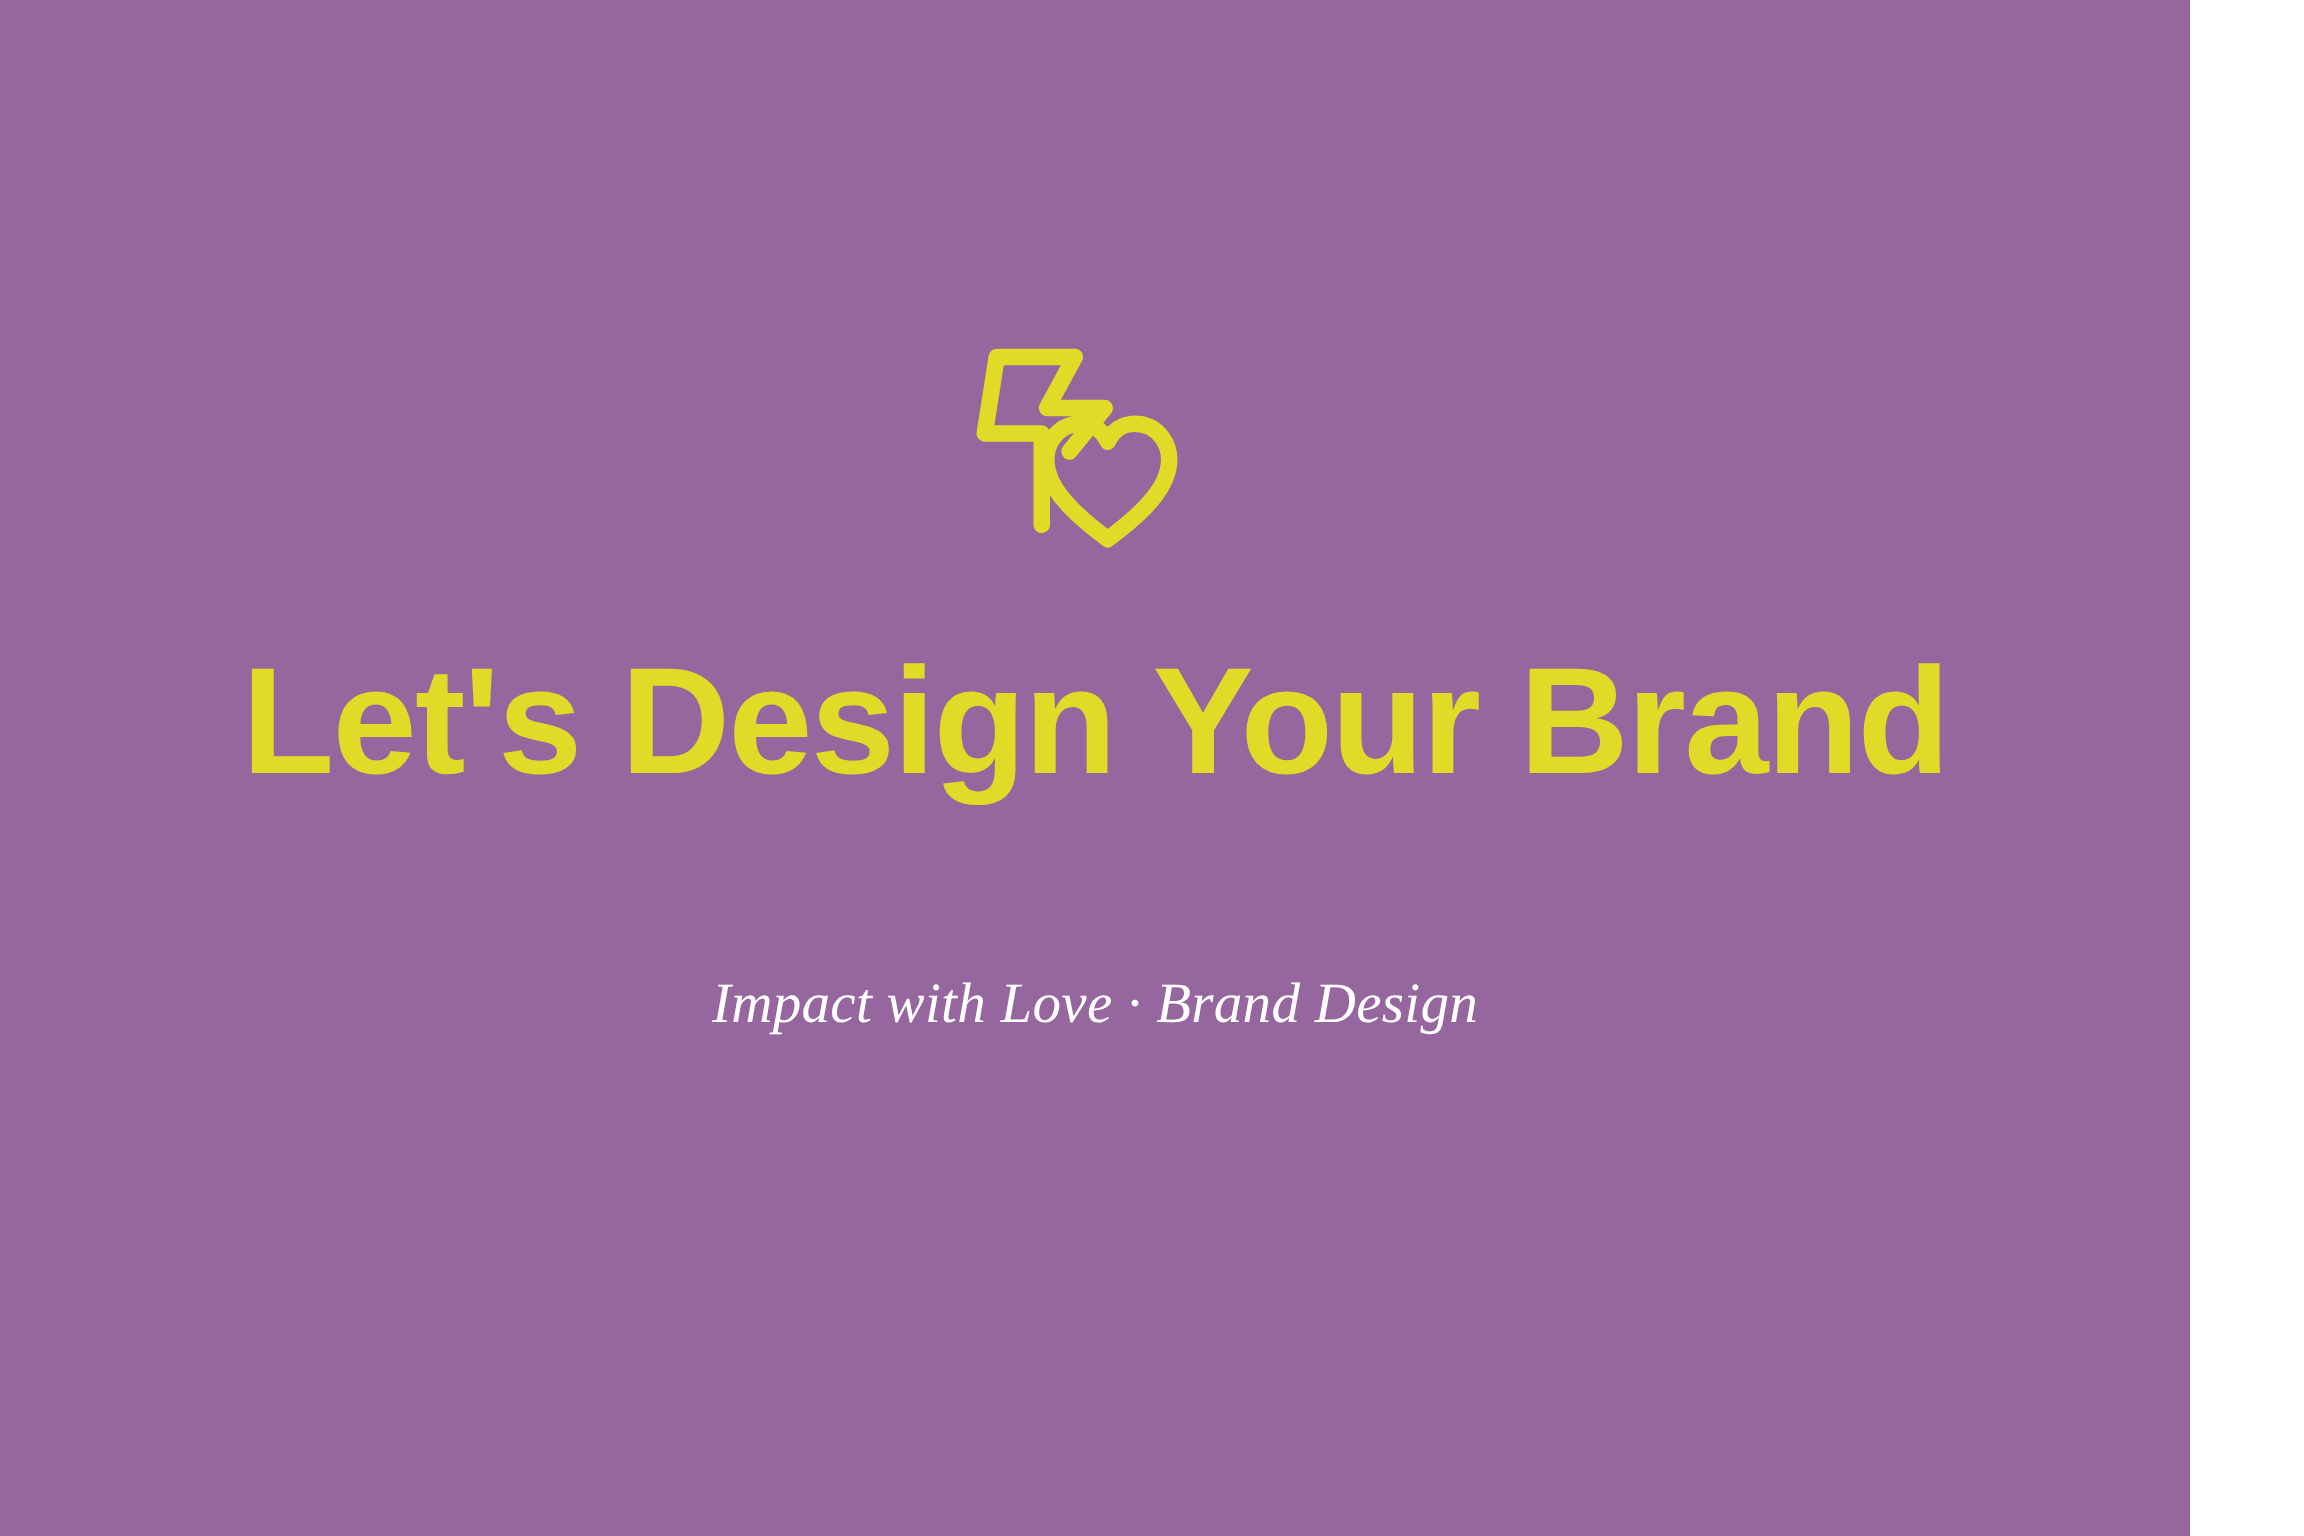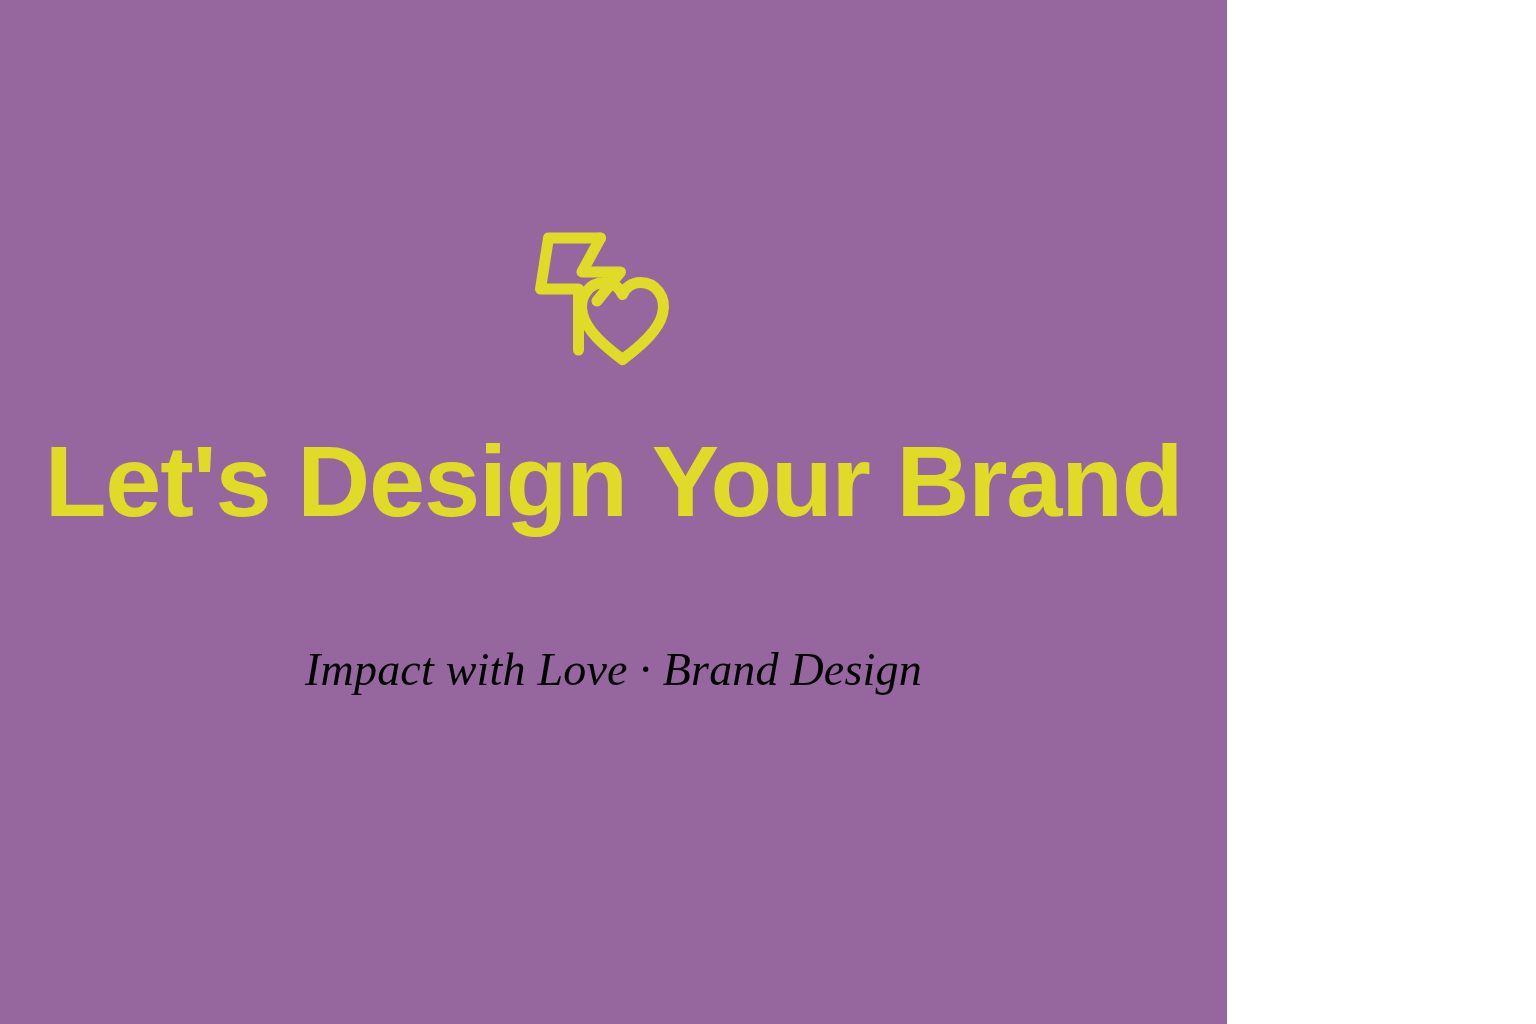--- a/index.html
+++ b/index.html
@@ -8,21 +8,21 @@
     padding: 0;
   }
   body {
     width: 1536px;
     height: 1024px;
     overflow: hidden;
     font-family: "Liberation Sans", sans-serif;
   }
   .slide {
     position: relative;
-    width: 1227px;
+    width: 1460px;
     height: 1024px;
     background: #96669F;
     display: flex;
     flex-direction: column;
     align-items: center;
     box-sizing: border-box;
   }
   .brand-mark {
     position: absolute;
     top: 232px;
@@ -55,24 +55,24 @@
   }
   .subtitle {
     position: absolute;
     top: 644px;
     left: 0;
     width: 100%;
     text-align: center;
     font-family: "Liberation Serif", serif;
     font-style: italic;
     font-weight: 400;
-    font-size: 46px;
+    font-size: 38px;
     line-height: 51px;
     letter-spacing: 0.2px;
-    color: #000000;
+    color: #ffffff;
   }
   .subtitle-line {
     display: block;
     white-space: nowrap;
   }
 </style>
 </head>
 <body>
 
 <div class="slide">

